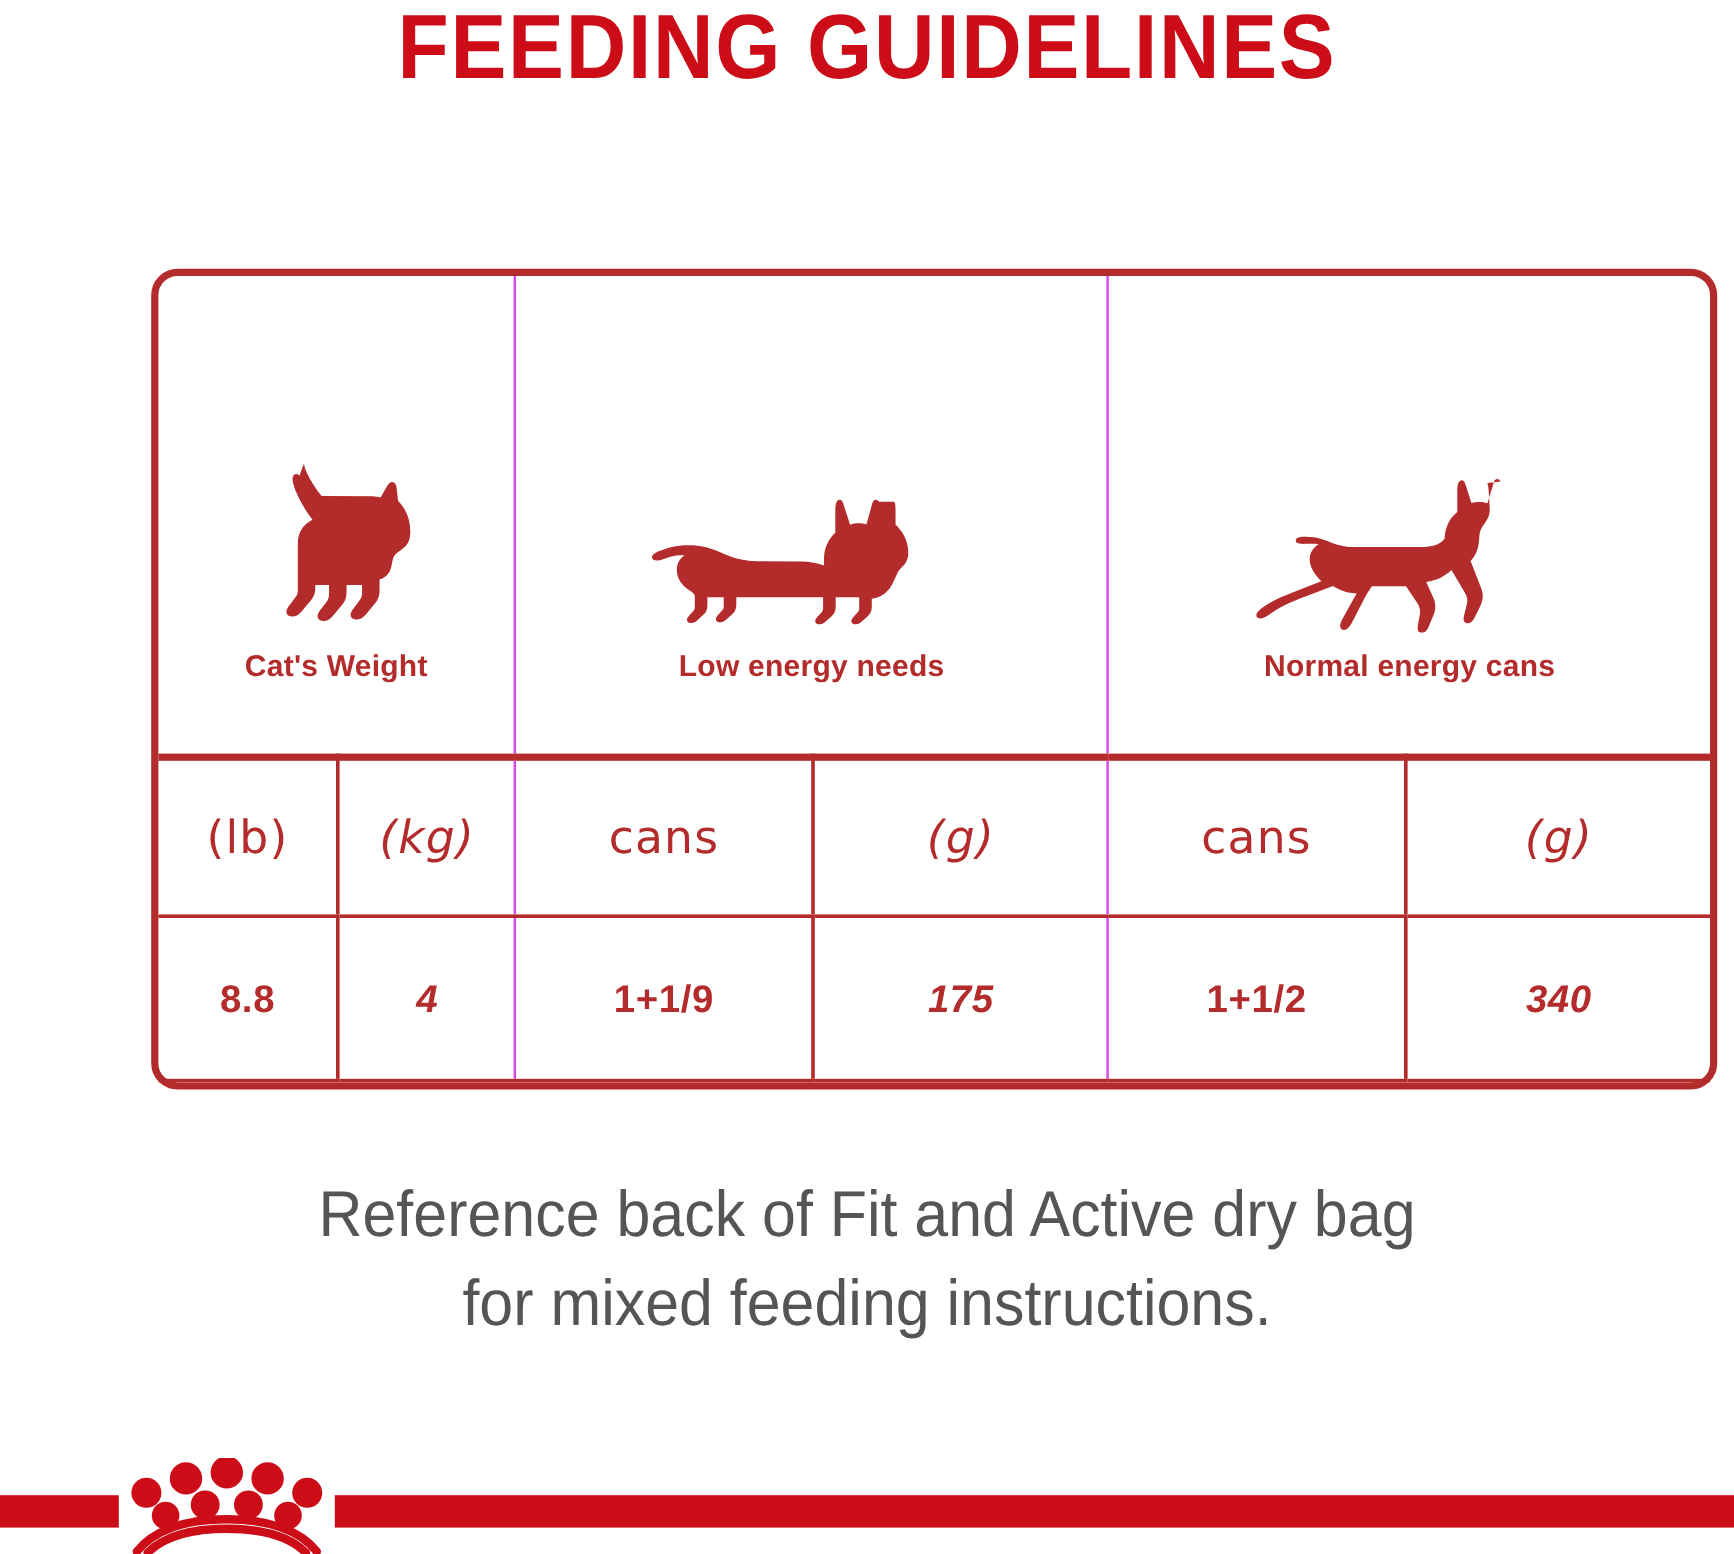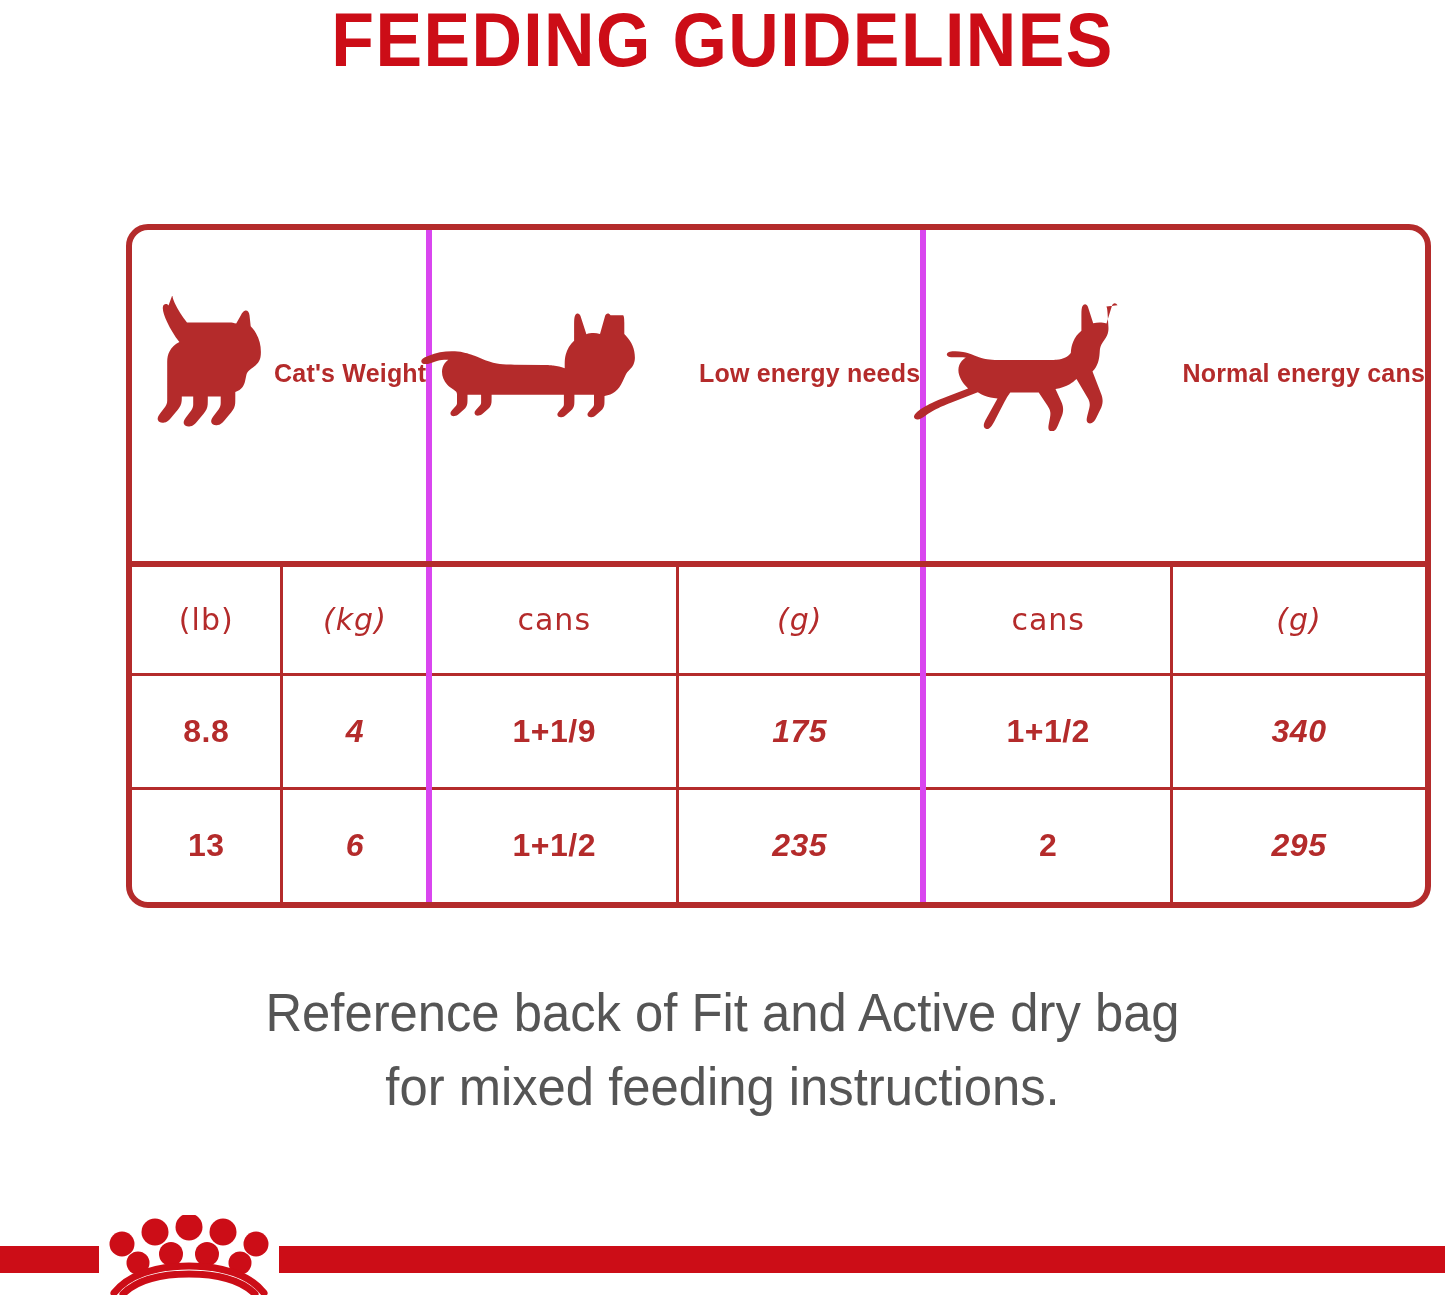--- a/index.html
+++ b/index.html
@@ -57,25 +57,26 @@
     vertical-align: middle;
     color: #B42B2B;
     box-sizing: border-box;
   }
 
   
   .hdr-row { height: 290px; }
   .hdr-cell {
     border-bottom: 6px solid #B42B2B;
   }
-  .grp-sep-left { border-left: 6px solid #d946ef; }
+  .grp-sep-left { border-left: 2px solid #d946ef; }
   .thin-sep-left { border-left: 3px solid #B42B2B; font-style: italic; }
 
   .icon-box {
     display: flex;
+    flex-direction: column;
     align-items: center;
     justify-content: flex-end;
     height: 100%;
     padding-bottom: 58px;
     box-sizing: border-box;
   }
   .icon-box svg { display: block; }
   .icon-label {
     margin-top: 14px;
     font-family: "Liberation Sans Narrow", "Liberation Sans", sans-serif;
@@ -85,21 +86,21 @@
     color: #B42B2B;
     white-space: nowrap;
   }
 
   
   .unit-row { height: 96px; }
   .unit-cell {
     border-bottom: 3px solid #B42B2B;
     font-family: "DejaVu Sans", sans-serif;
     font-weight: 400;
-    font-size: 30px;
+    font-size: 38px;
     letter-spacing: 1px;
   }
 
   
   .data-row { height: 99px; }
   .data-cell {
     font-family: "Liberation Sans Narrow", "Liberation Sans", sans-serif;
     font-weight: 700;
     font-size: 32px;
     letter-spacing: 0.5px;
@@ -212,28 +213,20 @@
     <tr class="data-row">
       <td class="data-cell">8.8</td>
       <td class="data-cell thin-sep-left">4</td>
       <td class="data-cell grp-sep-left">1+1/9</td>
       <td class="data-cell thin-sep-left">175</td>
       <td class="data-cell grp-sep-left">1+1/2</td>
       <td class="data-cell thin-sep-left">340</td>
     </tr>
 
 
-    <tr class="data-row last-row">
-      <td class="data-cell">13</td>
-      <td class="data-cell thin-sep-left">6</td>
-      <td class="data-cell grp-sep-left">1+1/2</td>
-      <td class="data-cell thin-sep-left">235</td>
-      <td class="data-cell grp-sep-left">2</td>
-      <td class="data-cell thin-sep-left">295</td>
-    </tr>
   </tbody>
     </table>
 </div>
 
 <div class="note">
   <span>Reference back of Fit and Active dry bag</span>
   <span>for mixed feeding instructions.</span>
 </div>
 
 <div class="brandbar">

